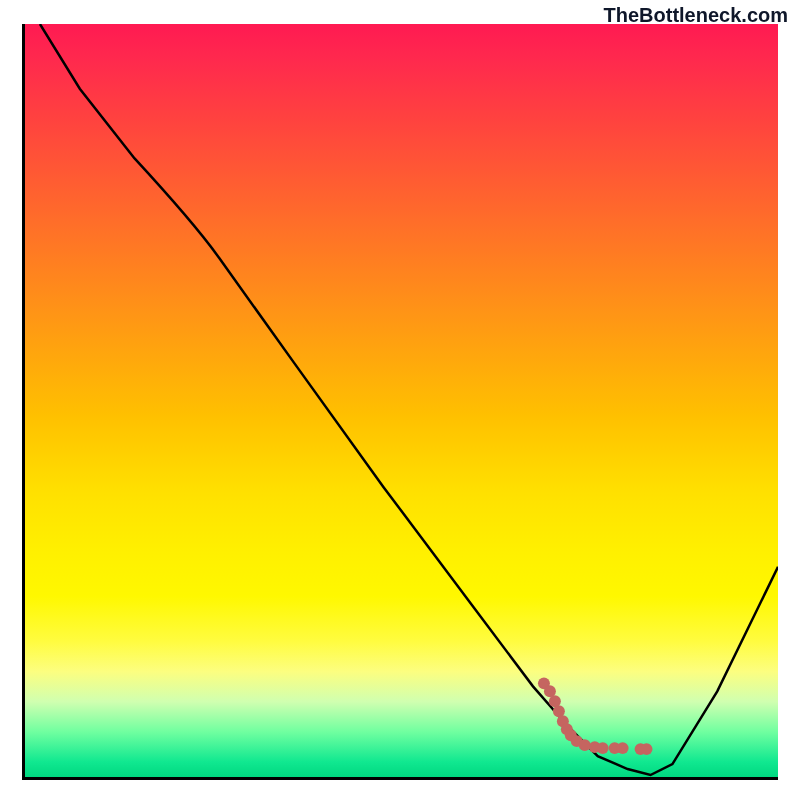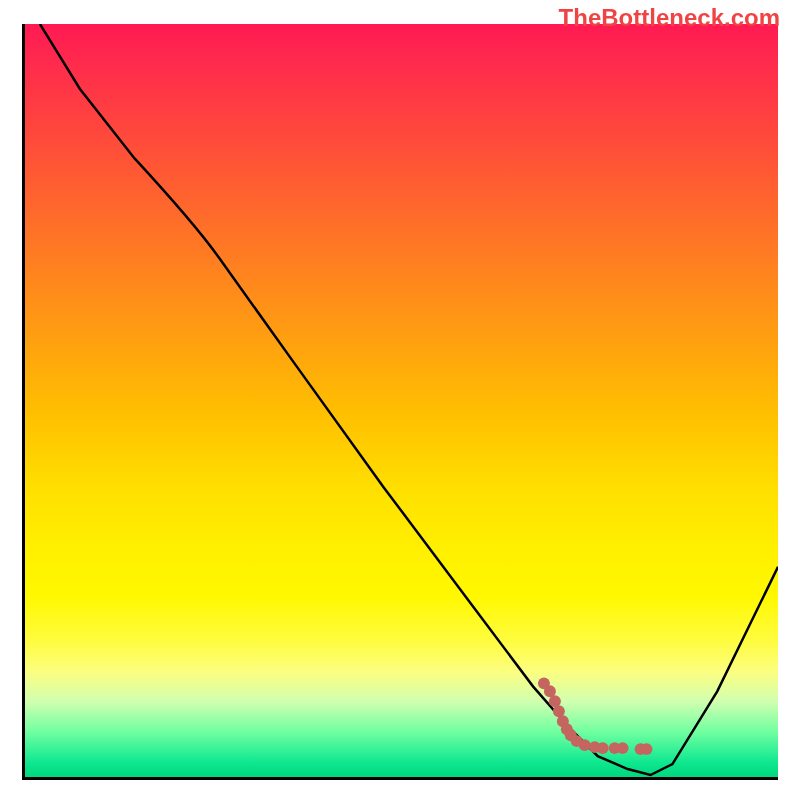--- a/index.html
+++ b/index.html
@@ -13,24 +13,24 @@
   .chart-container {
     position: absolute;
     top: 0;
     left: 0;
     width: 800px;
     height: 800px;
   }
   .watermark {
     position: absolute;
     top: 4px;
-    right: 20px;
-    font-size: 24px;
+    right: 12px;
+    font-size: 20px;
     font-weight: bold;
-    color: #ef4444;
+    color: #0f172a;
     z-index: 10;
   }
   .plot-area {
     position: absolute;
     top: 24px;
     left: 22px;
     width: 756px;
     height: 756px;
     border-left: 3px solid #000;
     border-bottom: 3px solid #000;

